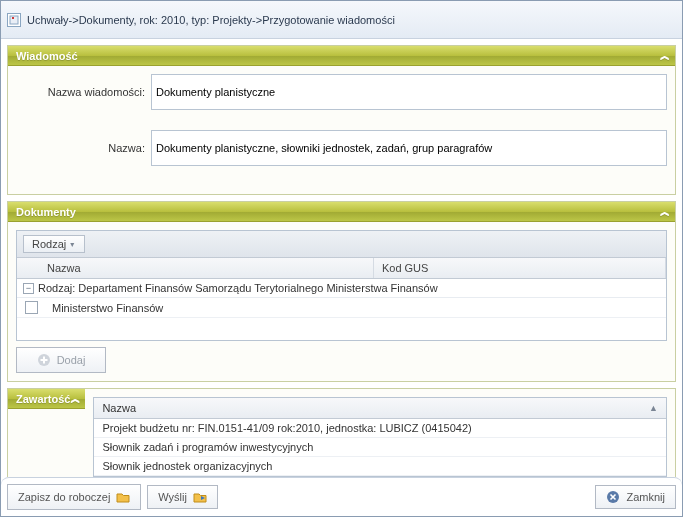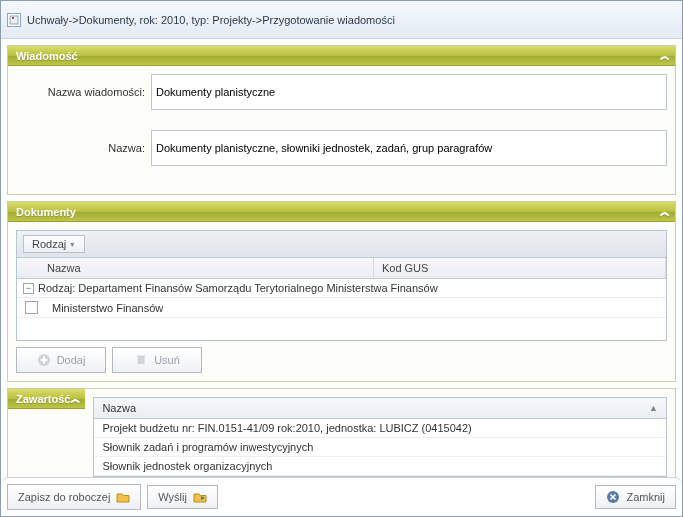--- a/index.html
+++ b/index.html
@@ -264,27 +264,20 @@
           <div style="height:22px;"></div>
         </div>
         <div class="btnbar">
           <button class="btn disabled">
             <svg viewBox="0 0 14 14">
                 <circle cx="7" cy="7" r="6" fill="#cfd4db"></circle>
                 <rect x="6" y="3.5" width="2" height="7" fill="#fff"></rect>
                 <rect x="3.5" y="6" width="7" height="2" fill="#fff"></rect>
               </svg>
             <span>Dodaj</span>
-          </button>
-          <button class="btn disabled">
-            <svg viewBox="0 0 14 14">
-                <rect x="3.5" y="4" width="7" height="7" fill="#cfd4db"></rect>
-                <rect x="3" y="2.5" width="8" height="1.5" fill="#cfd4db"></rect>
-              </svg>
-            <span>Usuń</span>
           </button>
         </div>
       </div>
     </div>
 
     <div class="section" style="flex:1; display:flex; flex-direction:row;">
       <div class="section-header">
         <span>Zawartość</span>
         <span class="chev">︽</span>
       </div>

